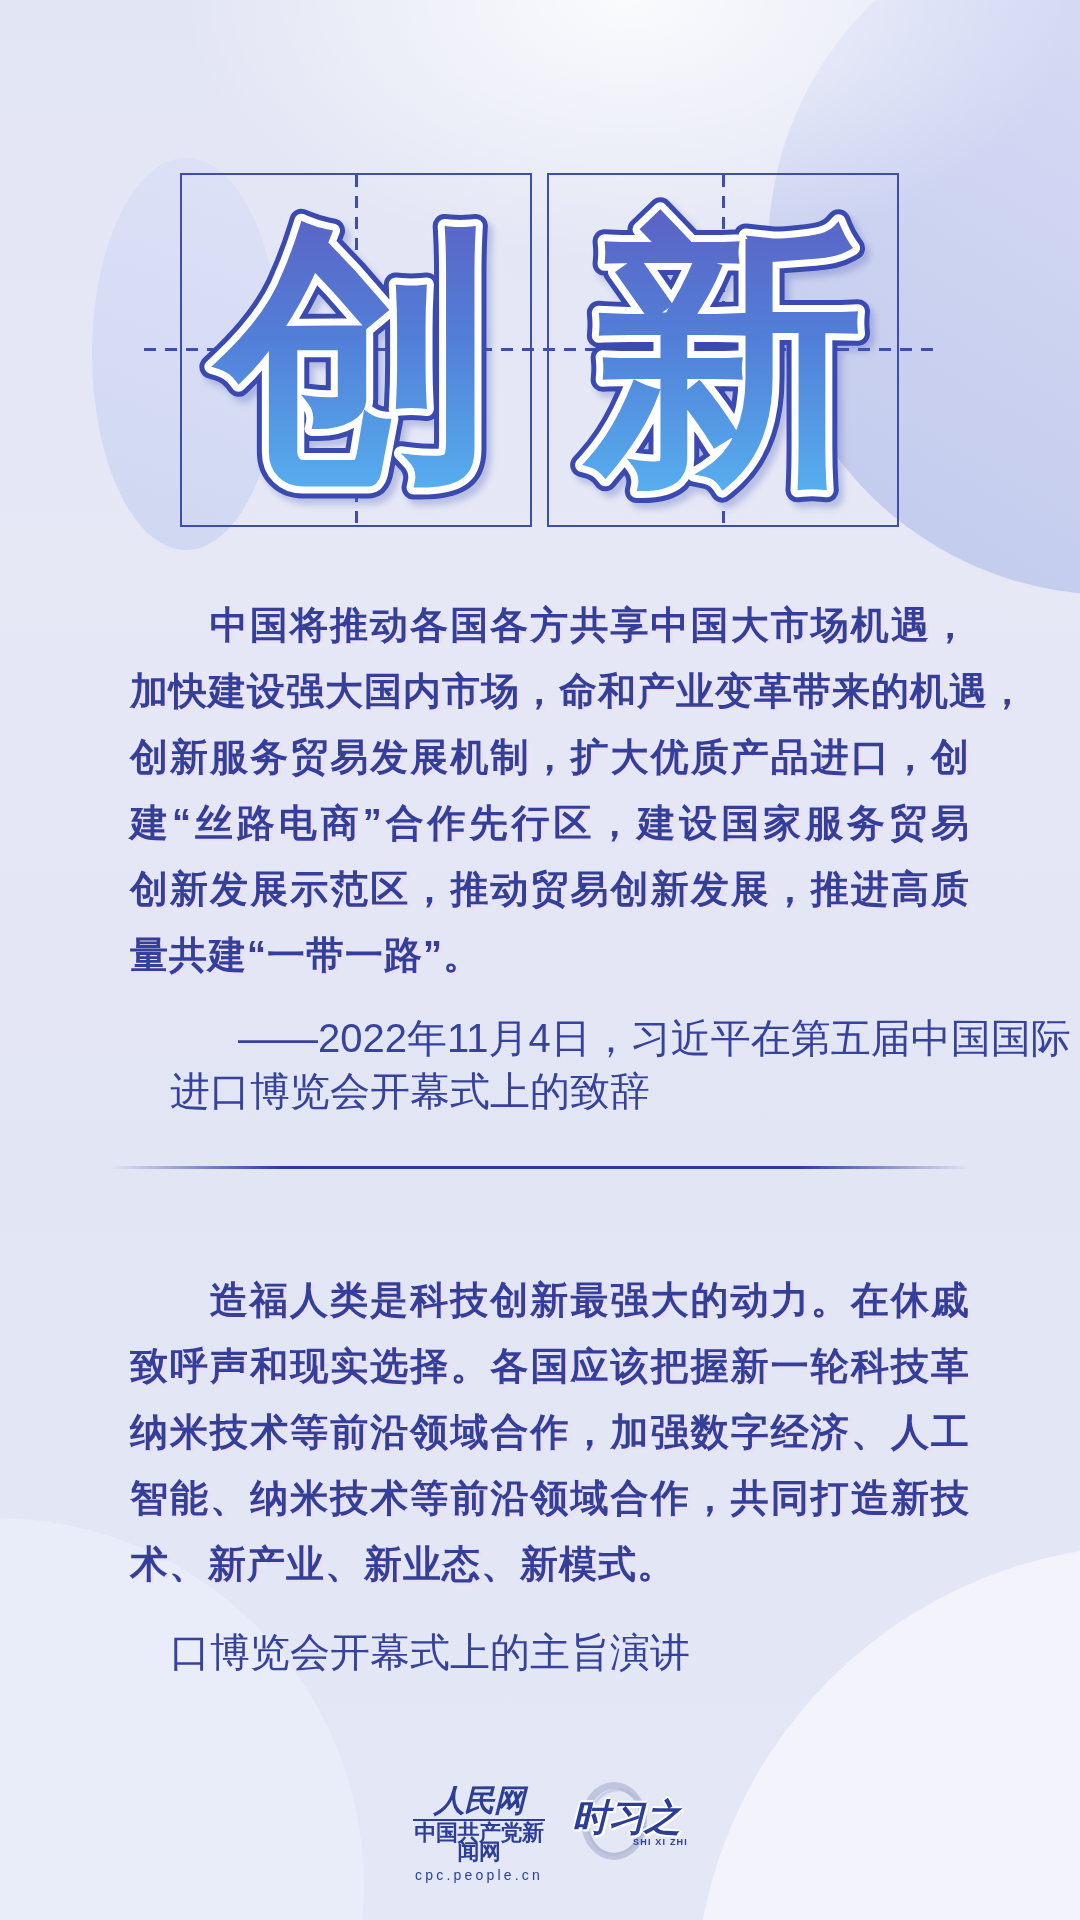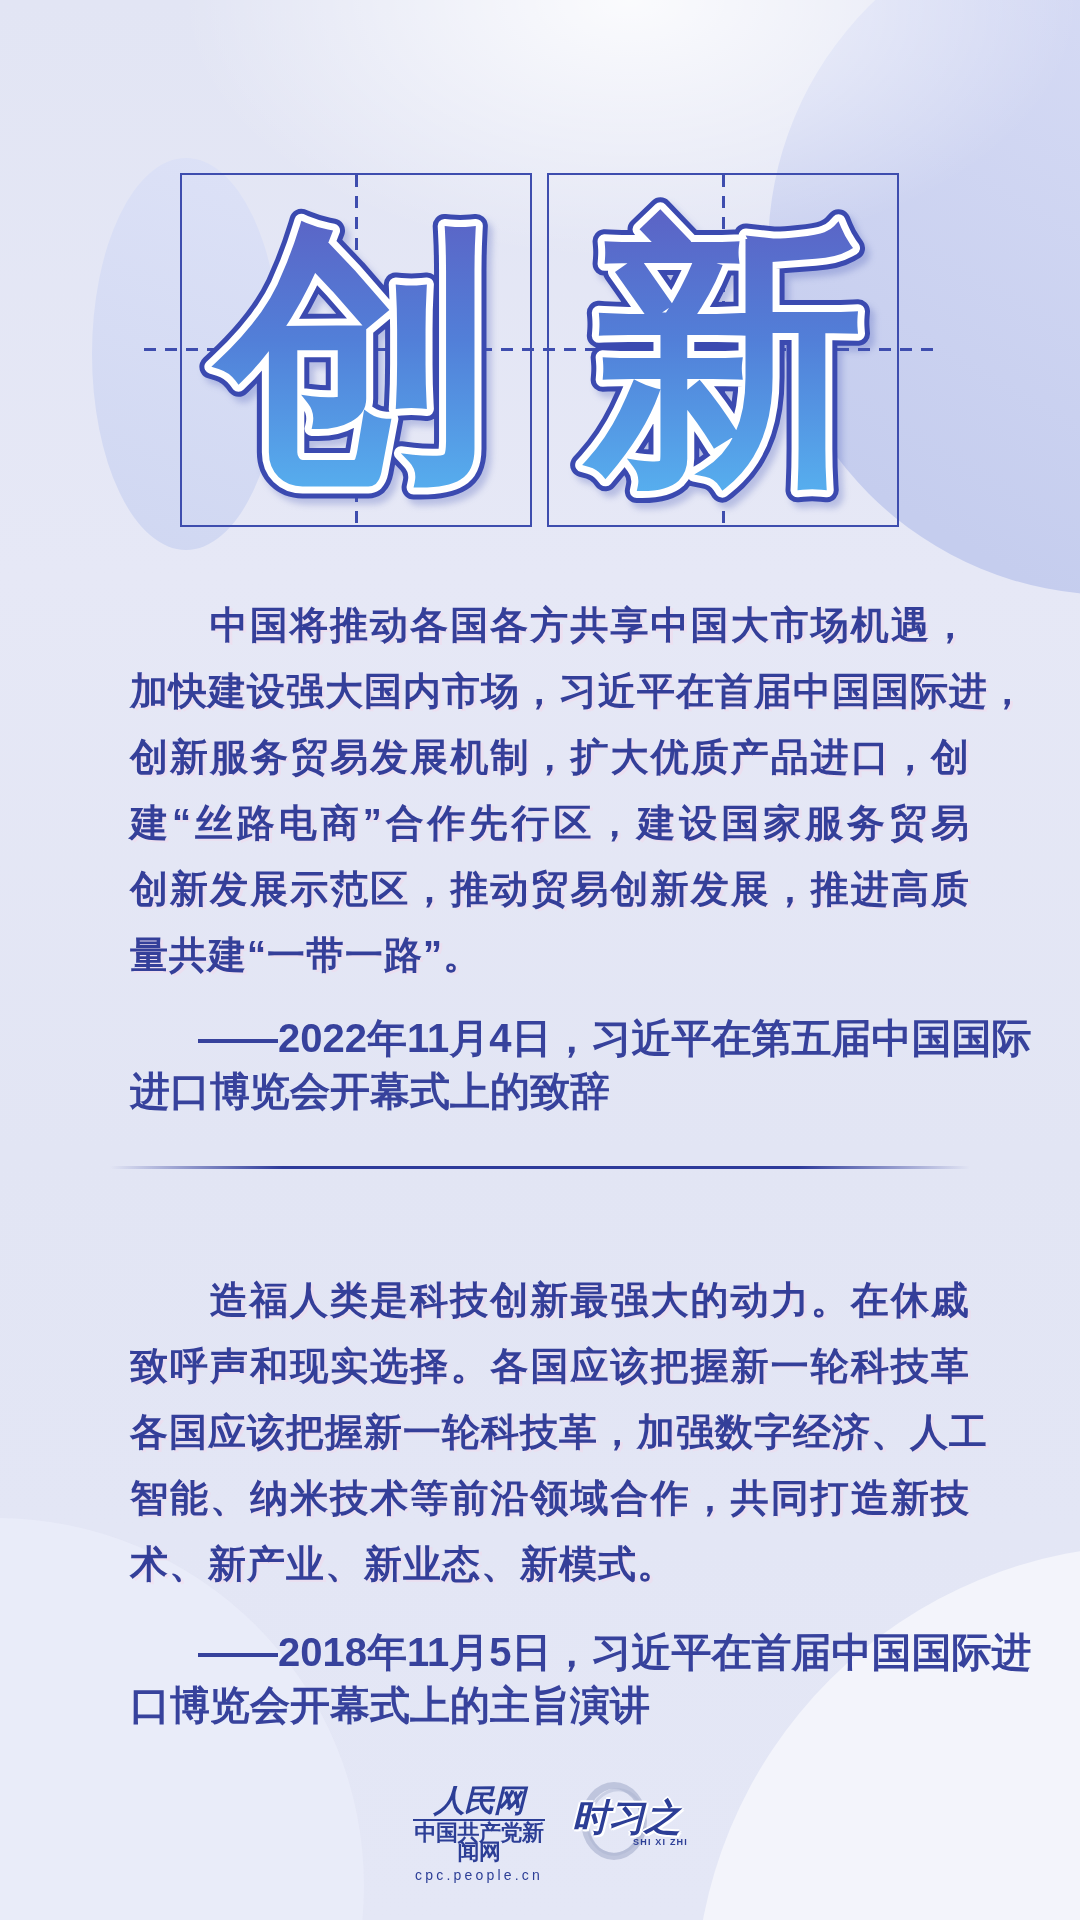--- a/index.html
+++ b/index.html
@@ -50,21 +50,21 @@
   .q-line { font-size:38px; font-weight:800; line-height:66px; height:66px;
     text-align:justify; text-align-last:justify; text-justify:inter-character;
     white-space:nowrap; letter-spacing:1px;
     text-shadow:3px 2px 0 rgba(255,205,225,.28); }
   .q-line.first { text-indent:2.1em; }
   .q-line.last { text-align-last:left; }
 
   .attrib { position:absolute; left:130px; width:840px; color:#37429c; }
   .a1 { top:1012px; }
   .a2 { top:1626px; }
-  .attrib-line { font-size:40px; font-weight:700; line-height:53px; white-space:nowrap; }
+  .attrib-line { font-size:40px; font-weight:400; line-height:53px; white-space:nowrap;margin-left:40px; }
   .attrib-line.first { text-indent:68px; }
 
   .divider { position:absolute; left:110px; top:1166px; width:860px; height:3px;
     background:linear-gradient(90deg, rgba(45,58,154,0) 0%, #2d3a9a 20%, #2d3a9a 80%, rgba(45,58,154,0) 100%); }
 
   
   .footer { position:absolute; left:0; top:1780px; width:1080px; height:110px; }
   .people-logo { position:absolute; left:407px; top:5px; width:144px; text-align:center;
     color:#2c3e96; }
   .people-script { font-family:Liberation Serif, serif;
@@ -127,44 +127,43 @@
         </defs>
         <text class="ch ch-outer" x="176" y="180" text-anchor="middle" dominant-baseline="central">新</text>
         <text class="ch ch-white" x="176" y="180" text-anchor="middle" dominant-baseline="central">新</text>
         <text class="ch" fill="url(#gradB)" x="176" y="180" text-anchor="middle" dominant-baseline="central">新</text>
       </svg>
     </div>
   </div>
 
   <section class="quote q1">
     <div class="q-line first">中国将推动各国各方共享中国大市场机遇，</div>
-    <div class="q-line">加快建设强大国内市场，习近平在首届中国国际进，</div>
+    <div class="q-line">加快建设强大国内市场，命和产业变革带来的机遇，</div>
     <div class="q-line">创新服务贸易发展机制，扩大优质产品进口，创</div>
     <div class="q-line">建“丝路电商”合作先行区，建设国家服务贸易</div>
     <div class="q-line">创新发展示范区，推动贸易创新发展，推进高质</div>
     <div class="q-line last">量共建“一带一路”。</div>
   </section>
 
   <div class="attrib a1">
     <div class="attrib-line first">——2022年11月4日，习近平在第五届中国国际</div>
     <div class="attrib-line">进口博览会开幕式上的致辞</div>
   </div>
 
   <div class="divider"></div>
 
   <section class="quote q2">
     <div class="q-line first">造福人类是科技创新最强大的动力。在休戚</div>
     <div class="q-line">致呼声和现实选择。各国应该把握新一轮科技革</div>
-    <div class="q-line">各国应该把握新一轮科技革，加强数字经济、人工</div>
+    <div class="q-line">纳米技术等前沿领域合作，加强数字经济、人工</div>
     <div class="q-line">智能、纳米技术等前沿领域合作，共同打造新技</div>
     <div class="q-line last">术、新产业、新业态、新模式。</div>
   </section>
 
   <div class="attrib a2">
-    <div class="attrib-line first">——2018年11月5日，习近平在首届中国国际进</div>
     <div class="attrib-line">口博览会开幕式上的主旨演讲</div>
   </div>
 
   <div class="footer">
     <div class="people-logo">
       <div class="people-script">人民网</div>
       <div class="people-underline"></div>
       <div class="people-sitename">中国共产党新闻网</div>
       <div class="people-domain">cpc.people.cn</div>
     </div>

